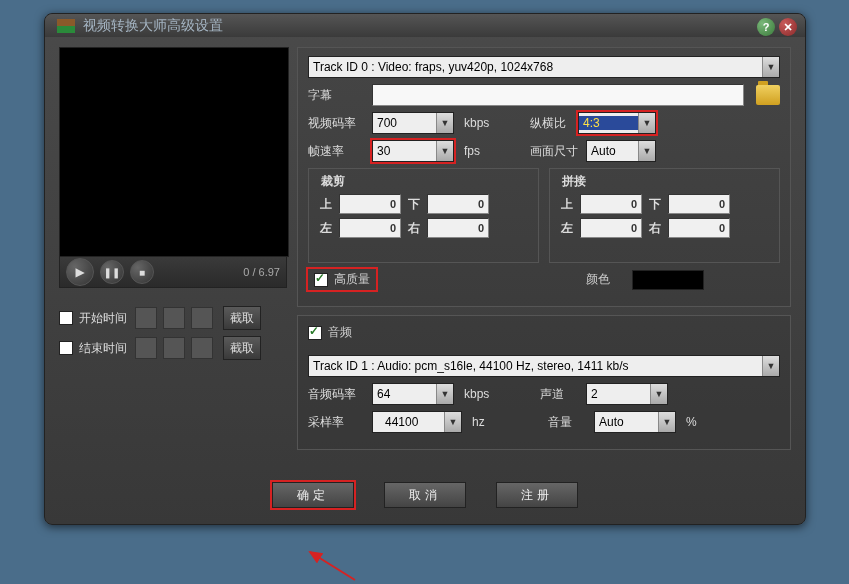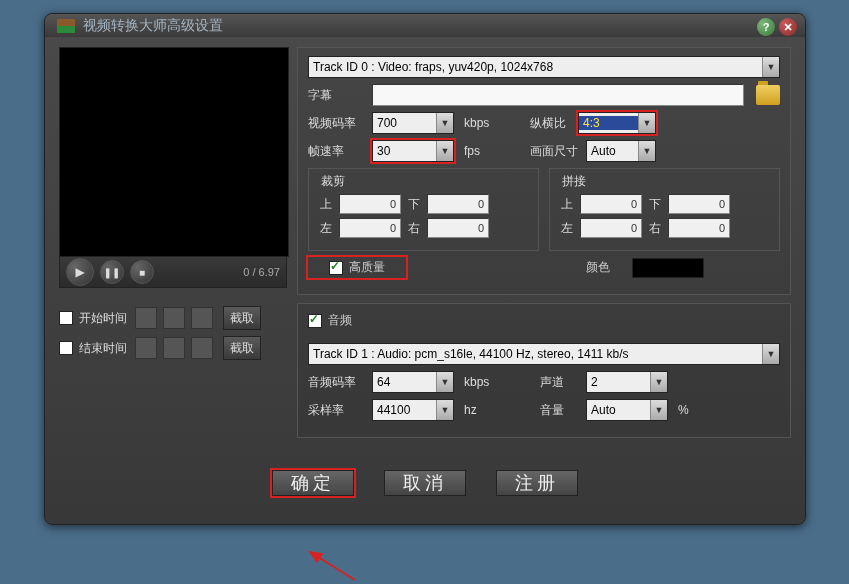--- a/index.html
+++ b/index.html
@@ -206,22 +206,23 @@
   }
   .txtin {
     height: 20px;
     background: #f8f8f8;
     border: 1px inset #888;
     flex: 1;
   }
   .unit { color: #ddd; margin-left: 4px; width: 34px;}
   .sub-panel {
     border: 1px solid #555;
-    padding: 4px 8px 8px 8px;
+    padding: 4px 8px 20px 8px;
     flex: 1;
+    font-weight: bold;
   }
   .sub-title {
     color: #ddd;
     margin-bottom: 4px;
     font-size: 12px;
     padding-left: 4px;
   }
   .cut-row {
     display: flex;
     align-items: center;
@@ -272,21 +273,21 @@
   }
   .main-btn {
     width: 80px;
     height: 24px;
     background: linear-gradient(to bottom, #666, #444);
     border: 1px solid #222;
     color: #eee;
     display: flex;
     align-items: center;
     justify-content: center;
-    font-size: 18px;
+    font-size: 12px;
     letter-spacing: 4px;
     cursor: pointer;
   }
   .arrow {
     position: absolute;
     left: 305px;
     top: 550px;
     pointer-events: none;
   }
 </style>
@@ -404,21 +405,21 @@
             <div class="cut-row">
               <span class="cut-lbl">左</span>
               <div class="numin">0</div>
               <span class="cut-lbl">右</span>
               <div class="numin">0</div>
             </div>
           </div>
         </div>
 
         <div class="row" style="margin-top:4px;">
-          <div class="redbox" style="display:flex;align-items:center;gap:6px;padding:2px 21px;">
+          <div class="redbox" style="display:flex;align-items:center;gap:6px;padding:2px 6px;">
             <span class="chk checked"></span>
             <span>高质量</span>
           </div>
           <span style="flex:1"></span>
           <span style="width:40px">颜色</span>
           <div class="color-swatch"></div>
           <span style="width:70px"></span>
         </div>
       </div>
 
@@ -442,21 +443,21 @@
           <span class="unit">kbps</span>
           <span style="width:30px"></span>
           <span class="lbl" style="width:40px">声道</span>
           <div class="sel" style="width:80px;">
             <span class="selval">2</span>
             <span class="arr">▼</span>
           </div>
         </div>
         <div class="row">
           <span class="lbl">采样率</span>
-          <div class="sel" style="width:80px;">
+          <div class="sel" style="width:80px;padding-left:8px;">
             <span class="selval">44100</span>
             <span class="arr">▼</span>
           </div>
           <span class="unit">hz</span>
           <span style="width:30px"></span>
           <span class="lbl" style="width:40px">音量</span>
           <div class="sel" style="width:80px;">
             <span class="selval">Auto</span>
             <span class="arr">▼</span>
           </div>

